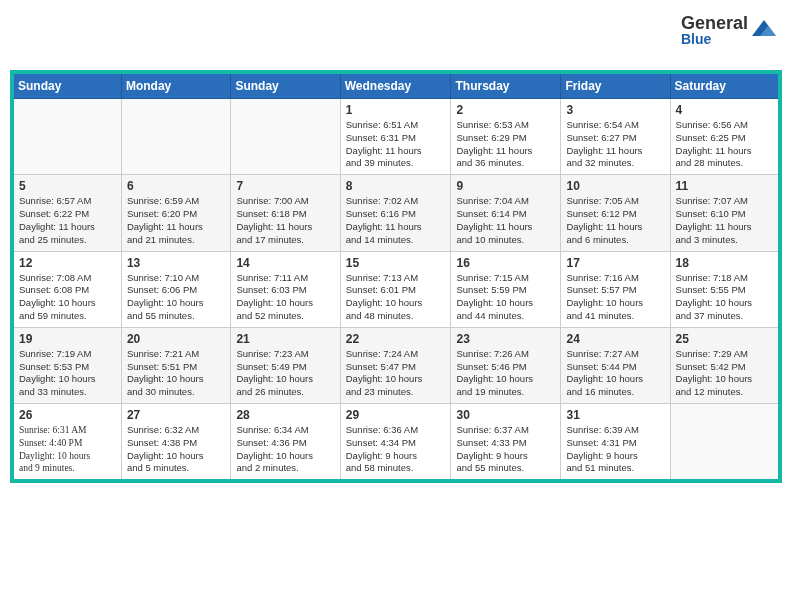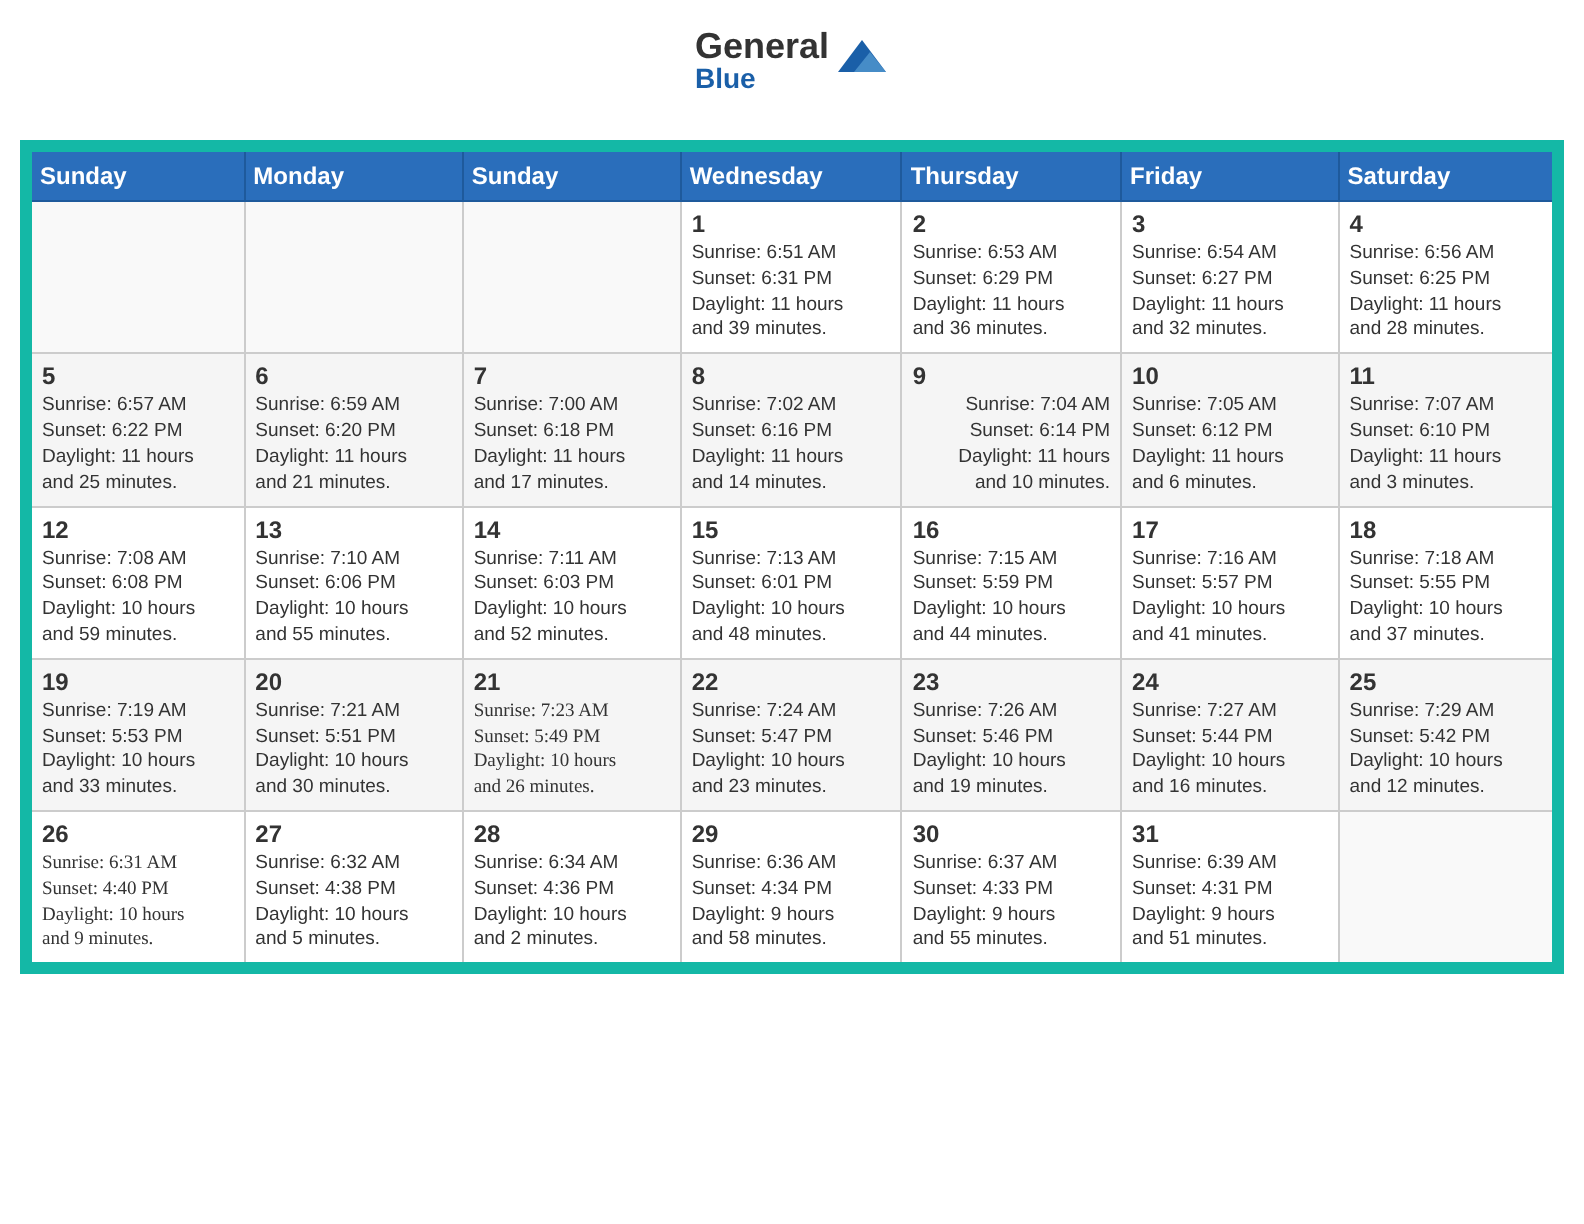--- a/index.html
+++ b/index.html
@@ -6,21 +6,21 @@
     body {
       font-family: Arial, sans-serif;
       background: #fff;
       width: 792px;
       min-height: 612px;
       padding: 10px;
     }
     .header {
       display: flex;
       align-items: flex-start;
-      justify-content: center;
+      justify-content: flex-end;
       margin-bottom: 8px;
       padding: 0 4px;
     }
     .logo {
       display: flex;
       flex-direction: column;
       align-items: flex-start;
       margin-top: 4px;
     }
     .logo-general {
@@ -43,21 +43,21 @@
       font-weight: normal;
       color: #333;
     }
     .location {
       font-size: 14px;
       color: #555;
     }
     .calendar {
       width: 100%;
       border-collapse: collapse;
-      border: 6px solid #14b8a6;
+      border: 4px solid #14b8a6;
       margin-top: 24px;
     }
     .calendar th {
       background: #2a6ebb;
       color: #fff;
       font-size: 12px;
       font-weight: bold;
       padding: 5px 4px;
       text-align: left;
       border: 1px solid #1e5a9c;
@@ -194,21 +194,21 @@
         </td>
         <td>
           <span class="day-num">8</span>
           <div class="day-info" style="white-space: pre-line;">Sunrise: 7:02 AM
 Sunset: 6:16 PM
 Daylight: 11 hours
 and 14 minutes.</div>
         </td>
         <td>
           <span class="day-num">9</span>
-          <div class="day-info" style="white-space: pre-line; text-align: right;">Sunrise: 7:04 AM
+          <div class="day-info" style="white-space: pre-line;">Sunrise: 7:04 AM
 Sunset: 6:14 PM
 Daylight: 11 hours
 and 10 minutes.</div>
         </td>
         <td>
           <span class="day-num">10</span>
           <div class="day-info" style="white-space: pre-line;">Sunrise: 7:05 AM
 Sunset: 6:12 PM
 Daylight: 11 hours
 and 6 minutes.</div>
@@ -282,21 +282,21 @@
         </td>
         <td>
           <span class="day-num">20</span>
           <div class="day-info" style="white-space: pre-line;">Sunrise: 7:21 AM
 Sunset: 5:51 PM
 Daylight: 10 hours
 and 30 minutes.</div>
         </td>
         <td>
           <span class="day-num">21</span>
-          <div class="day-info" style="white-space: pre-line; font-family: Liberation Serif, serif;">Sunrise: 7:23 AM
+          <div class="day-info" style="white-space: pre-line;">Sunrise: 7:23 AM
 Sunset: 5:49 PM
 Daylight: 10 hours
 and 26 minutes.</div>
         </td>
         <td>
           <span class="day-num">22</span>
           <div class="day-info" style="white-space: pre-line;">Sunrise: 7:24 AM
 Sunset: 5:47 PM
 Daylight: 10 hours
 and 23 minutes.</div>

